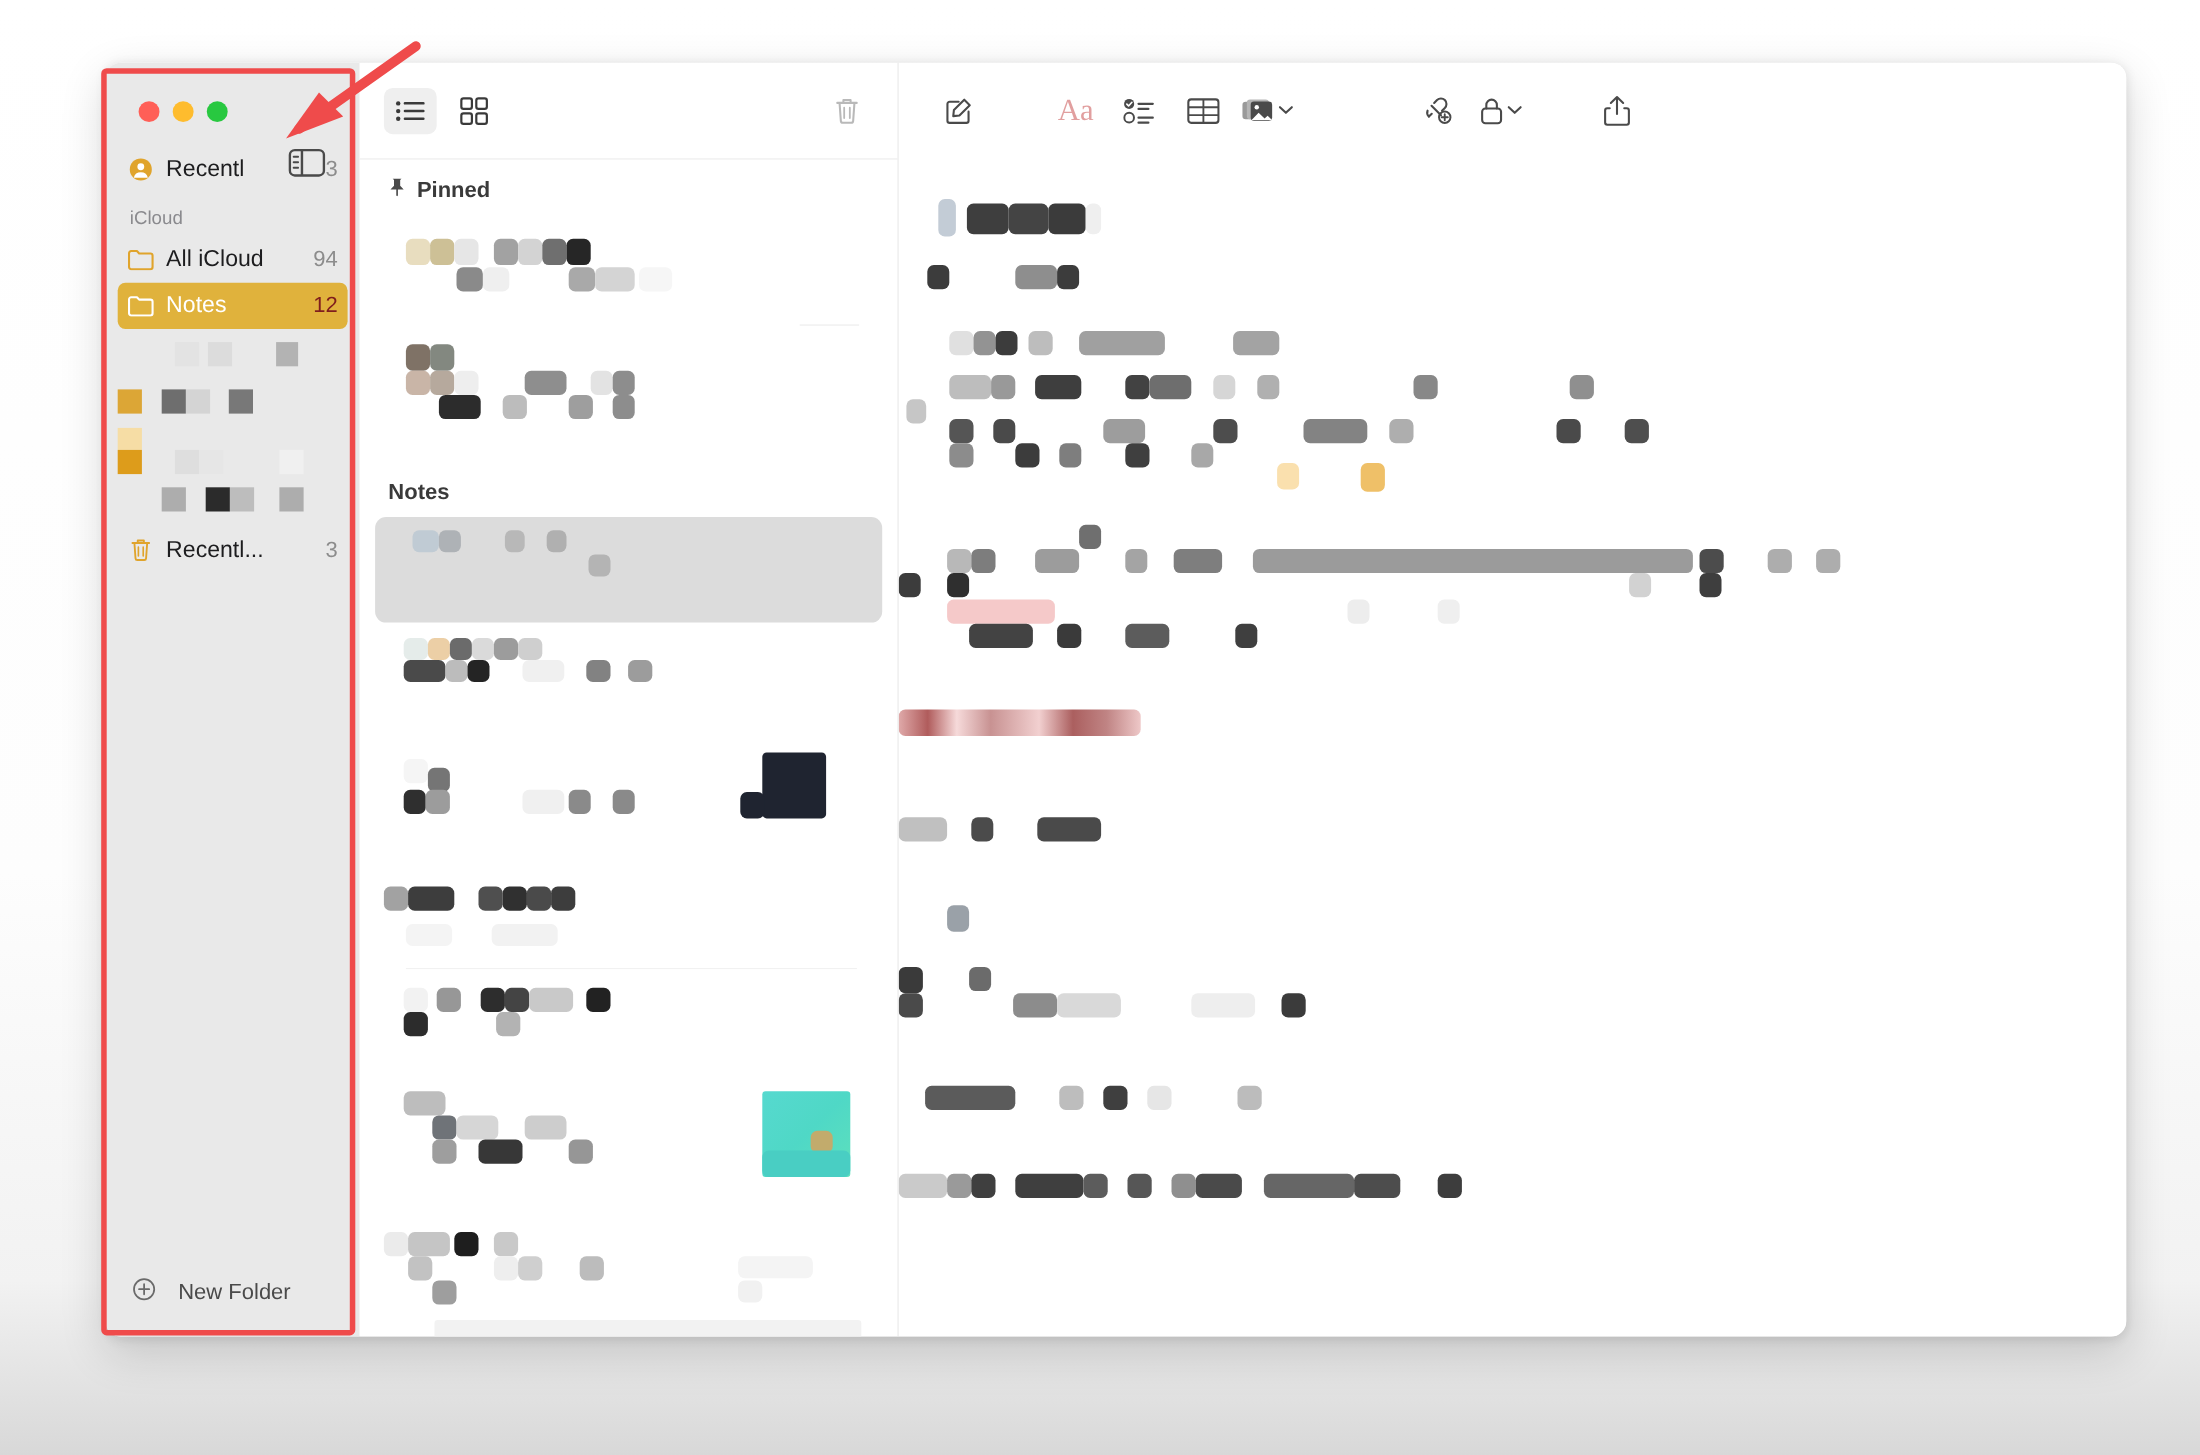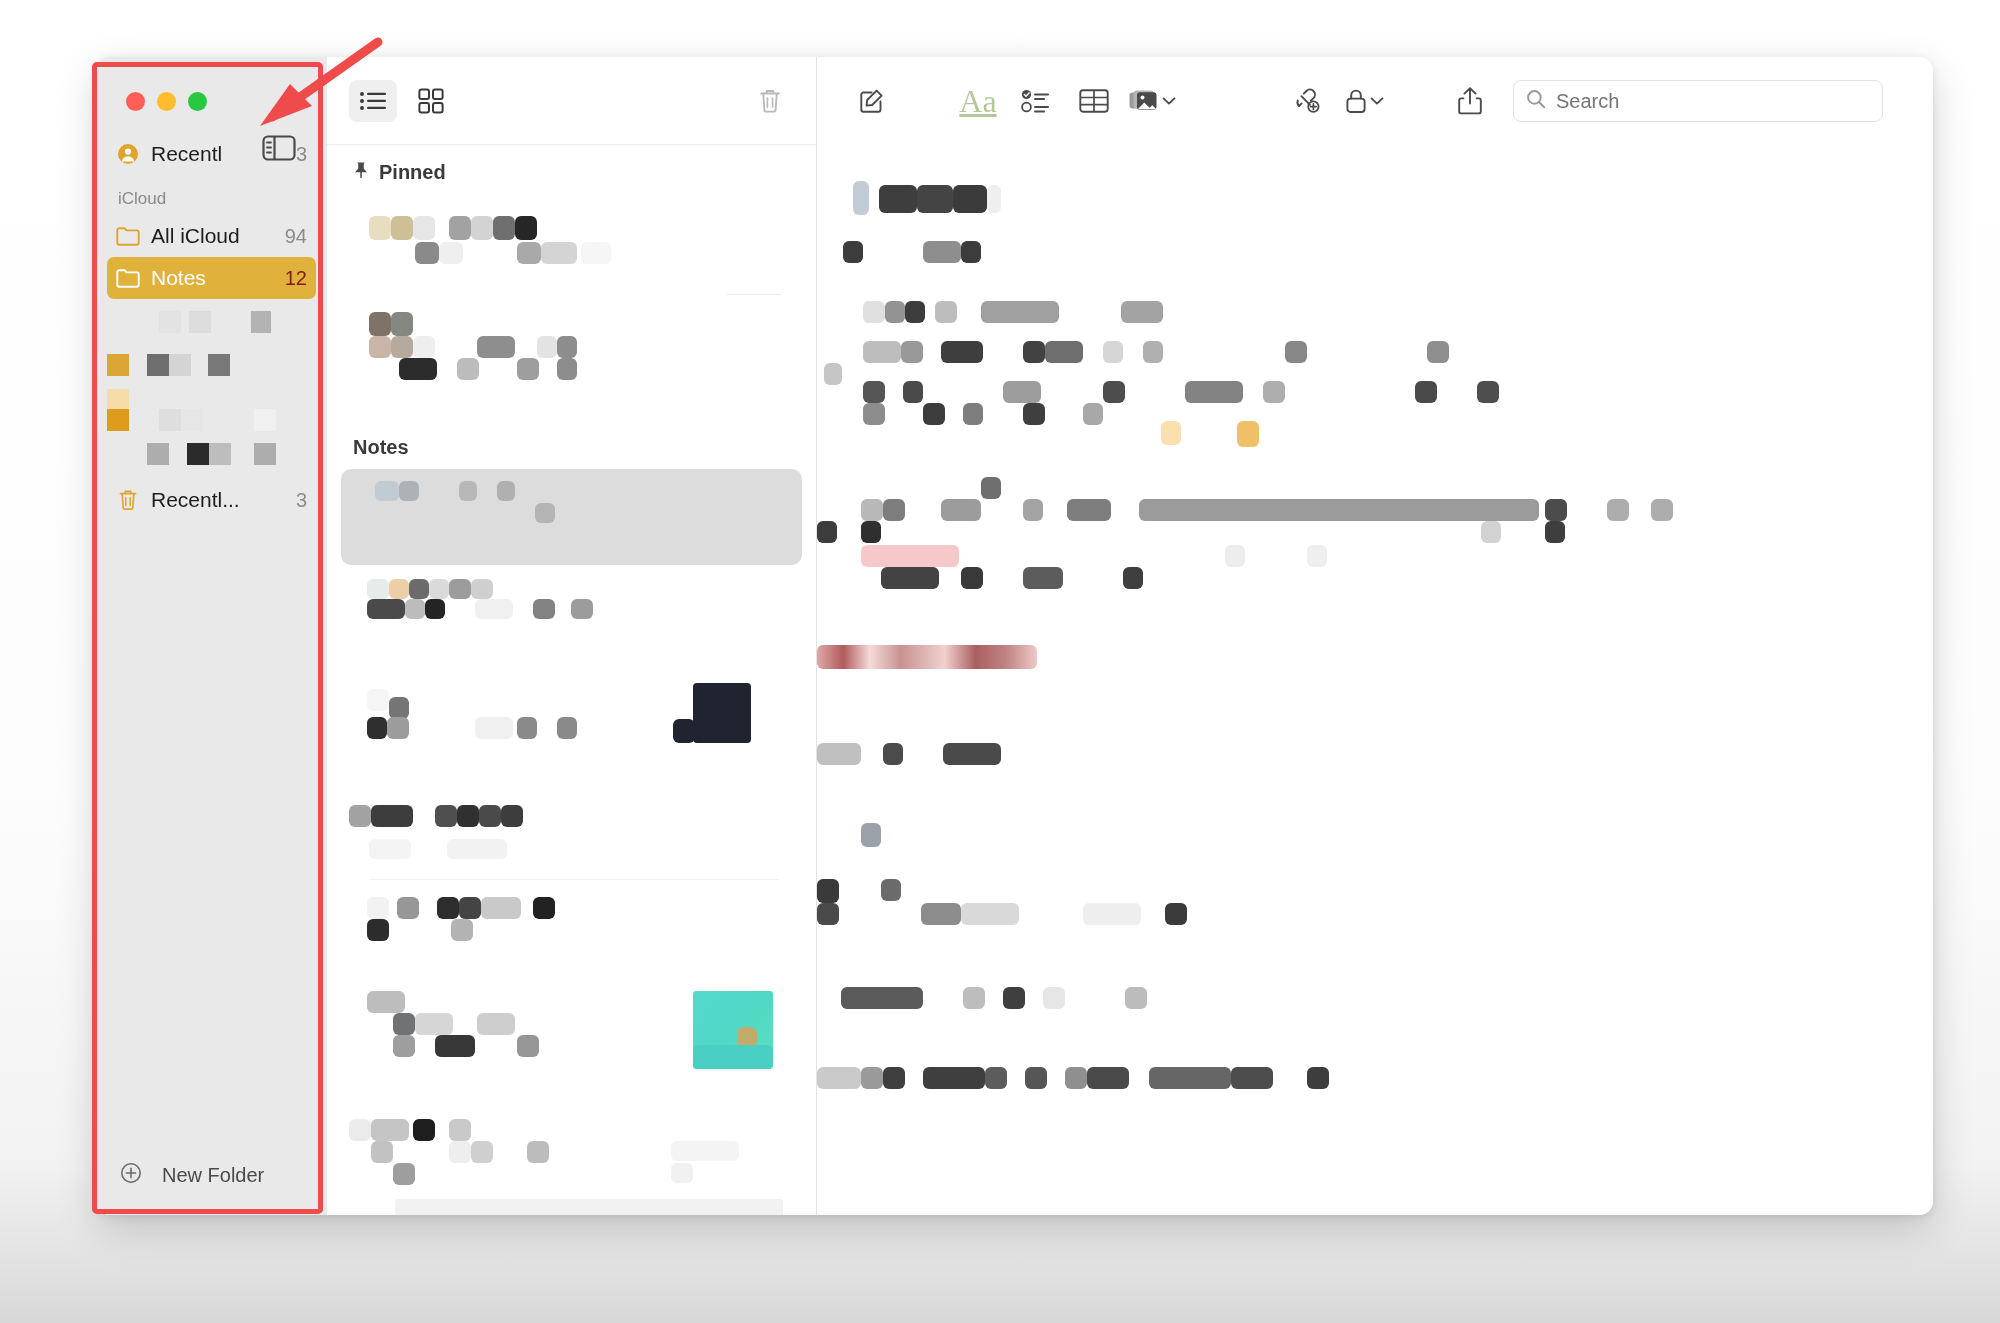--- a/index.html
+++ b/index.html
@@ -449,21 +449,21 @@
       <div class="ed-btn">
         <svg width="28" height="28" viewBox="0 0 28 28">
           <path d="M22.5 14.5v8.2a2 2 0 0 1-2 2H5.3a2 2 0 0 1-2-2V7.5a2 2 0 0 1 2-2h8.2" fill="none" stroke="#4a4a4a" stroke-width="1.9" stroke-linecap="round"></path>
           <path d="M18.6 3.6l5 5-9.4 9.4-5.6.6.6-5.6z" fill="none" stroke="#4a4a4a" stroke-width="1.9" stroke-linejoin="round"></path>
         </svg>
       </div>
 
       <div class="gap-lg"></div>
 
       <div class="ed-btn disabled">
-        <span style="font-size:32px;color:#4d7c0f;font-family:'Liberation Serif',serif;text-decoration:underline;">Aa</span>
+        <span style="font-size:28px;color:#b91c1c;font-family:'Liberation Serif',serif;">Aa</span>
       </div>
 
       <div class="ed-btn">
         <svg width="30" height="26" viewBox="0 0 30 26">
           <circle cx="5.5" cy="6.5" r="4.6" fill="#4a4a4a"></circle>
           <path d="M3.4 6.6l1.6 1.7 3-3.3" stroke="#fff" stroke-width="1.5" fill="none" stroke-linecap="round" stroke-linejoin="round"></path>
           <circle cx="5.5" cy="19" r="4.4" fill="none" stroke="#4a4a4a" stroke-width="1.8"></circle>
           <rect x="13" y="5.4" width="15" height="2" rx="1" fill="#4a4a4a"></rect>
           <rect x="13" y="10" width="11" height="2" rx="1" fill="#4a4a4a"></rect>
           <rect x="13" y="18" width="15" height="2" rx="1" fill="#4a4a4a"></rect>
@@ -523,29 +523,20 @@
 
       <div class="gap-lg"></div>
 
       <div class="ed-btn">
         <svg width="26" height="30" viewBox="0 0 26 30">
           <path d="M6.4 12.4H4.2a2 2 0 0 0-2 2v11a2 2 0 0 0 2 2h17.6a2 2 0 0 0 2-2v-11a2 2 0 0 0-2-2h-2.2" fill="none" stroke="#4a4a4a" stroke-width="1.9" stroke-linecap="round"></path>
           <path d="M13 2.4v15.2M7.4 7.6L13 2.2l5.6 5.4" fill="none" stroke="#4a4a4a" stroke-width="1.9" stroke-linecap="round" stroke-linejoin="round"></path>
         </svg>
       </div>
 
-      <div class="searchbox">
-        <span>
-          <svg width="20" height="20" viewBox="0 0 20 20">
-            <circle cx="8.4" cy="8.4" r="6.3" fill="none" stroke="#9a9a9e" stroke-width="2"></circle>
-            <path d="M13.2 13.2l5 5" stroke="#9a9a9e" stroke-width="2" stroke-linecap="round"></path>
-          </svg>
-        </span>
-        <input type="text" value="" placeholder="Search" style="">
-      </div>
     </div>
 
 
     <div class="ed-body">
 
       <span class="thumb" style="left:36px;top:18px;width:16px;height:34px;background:#c3ccd6;"></span>
       <span class="thumb" style="left:62px;top:22px;width:38px;height:28px;background:#3e3e3e;"></span>
       <span class="thumb" style="left:100px;top:22px;width:36px;height:28px;background:#444444;"></span>
       <span class="thumb" style="left:136px;top:22px;width:34px;height:28px;background:#3b3b3b;"></span>
       <span class="thumb" style="left:170px;top:22px;width:14px;height:28px;background:#efefef;"></span>

